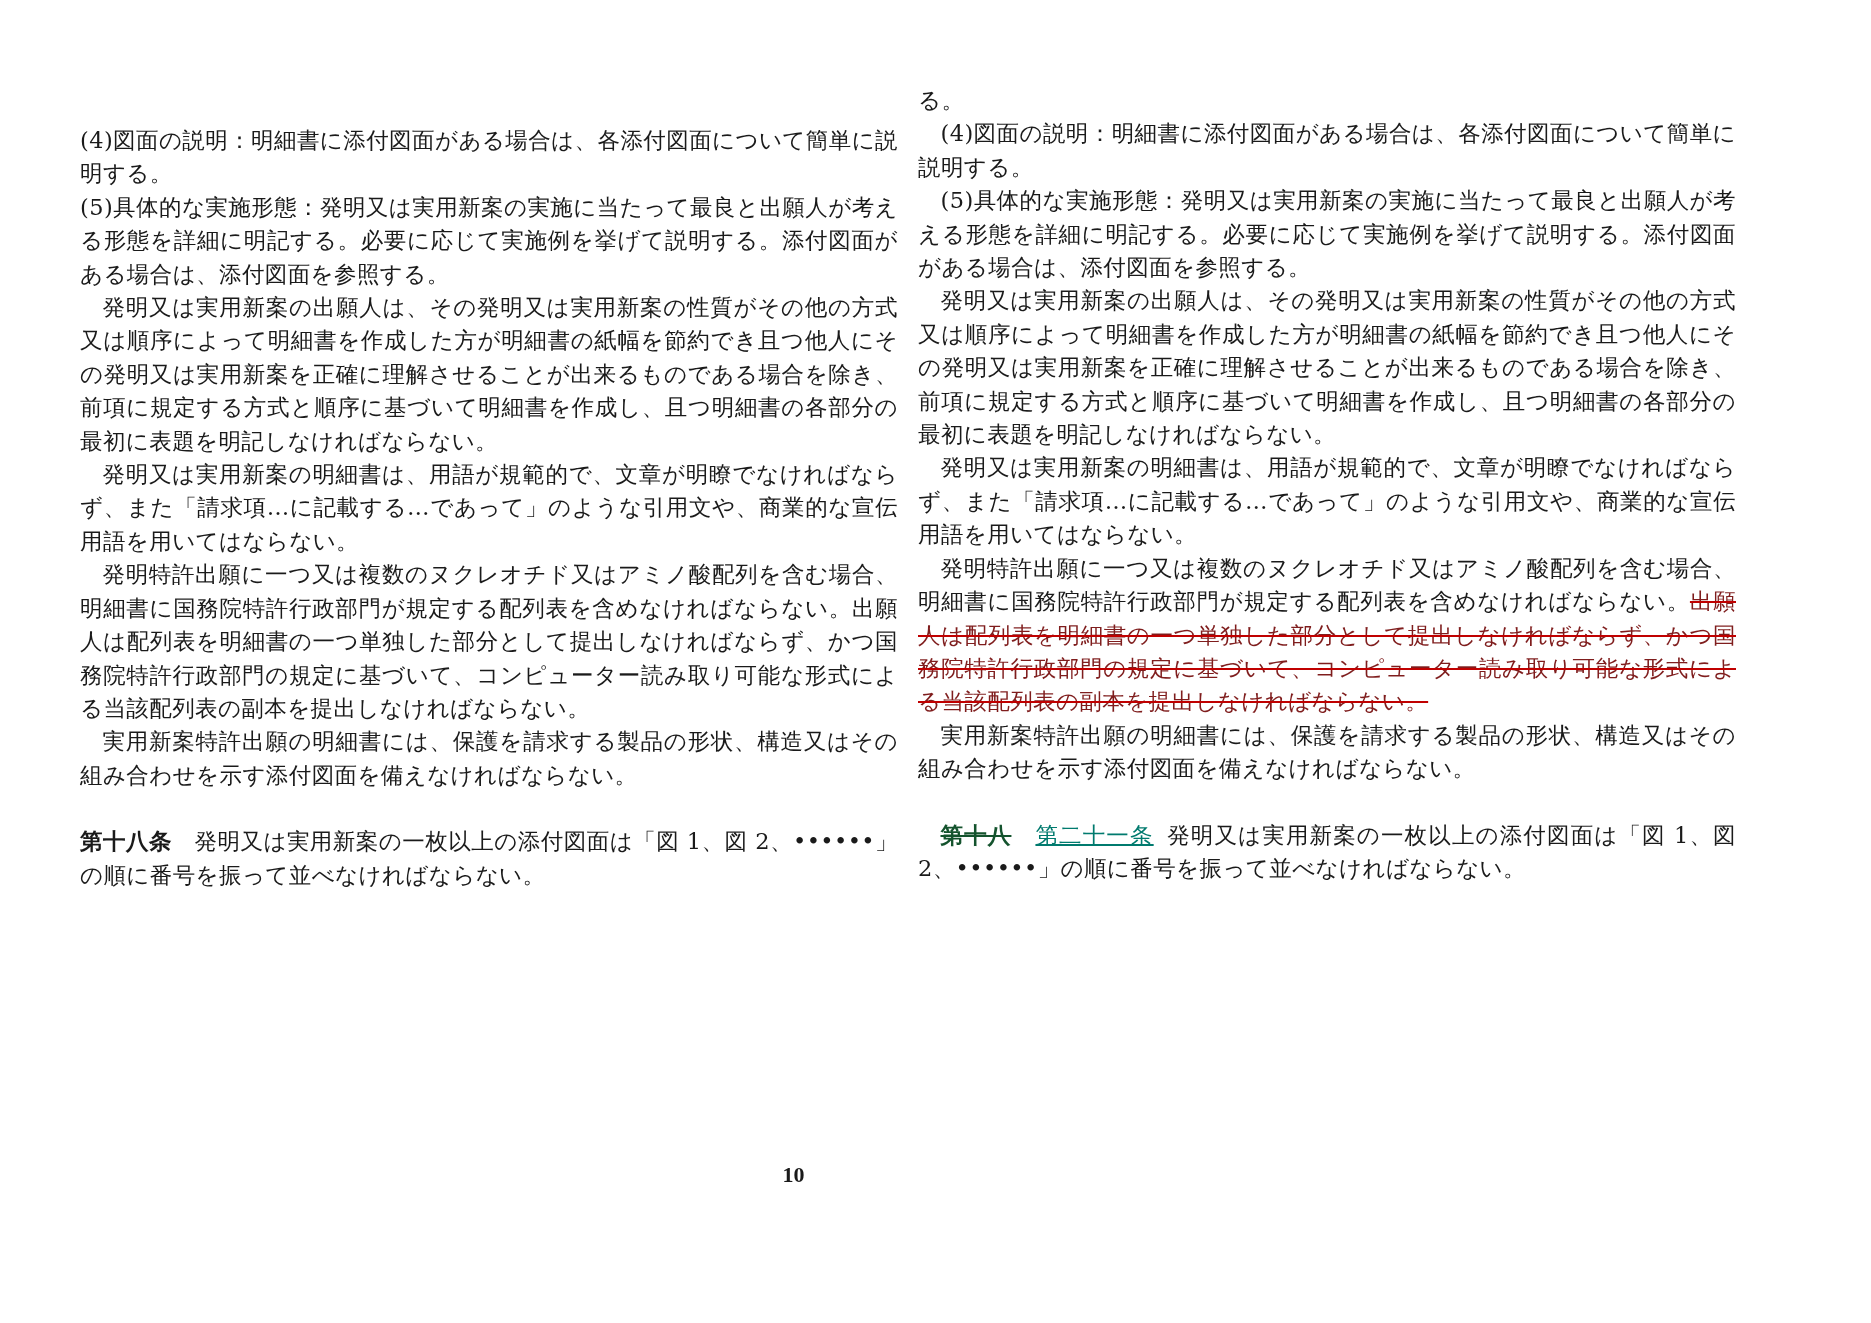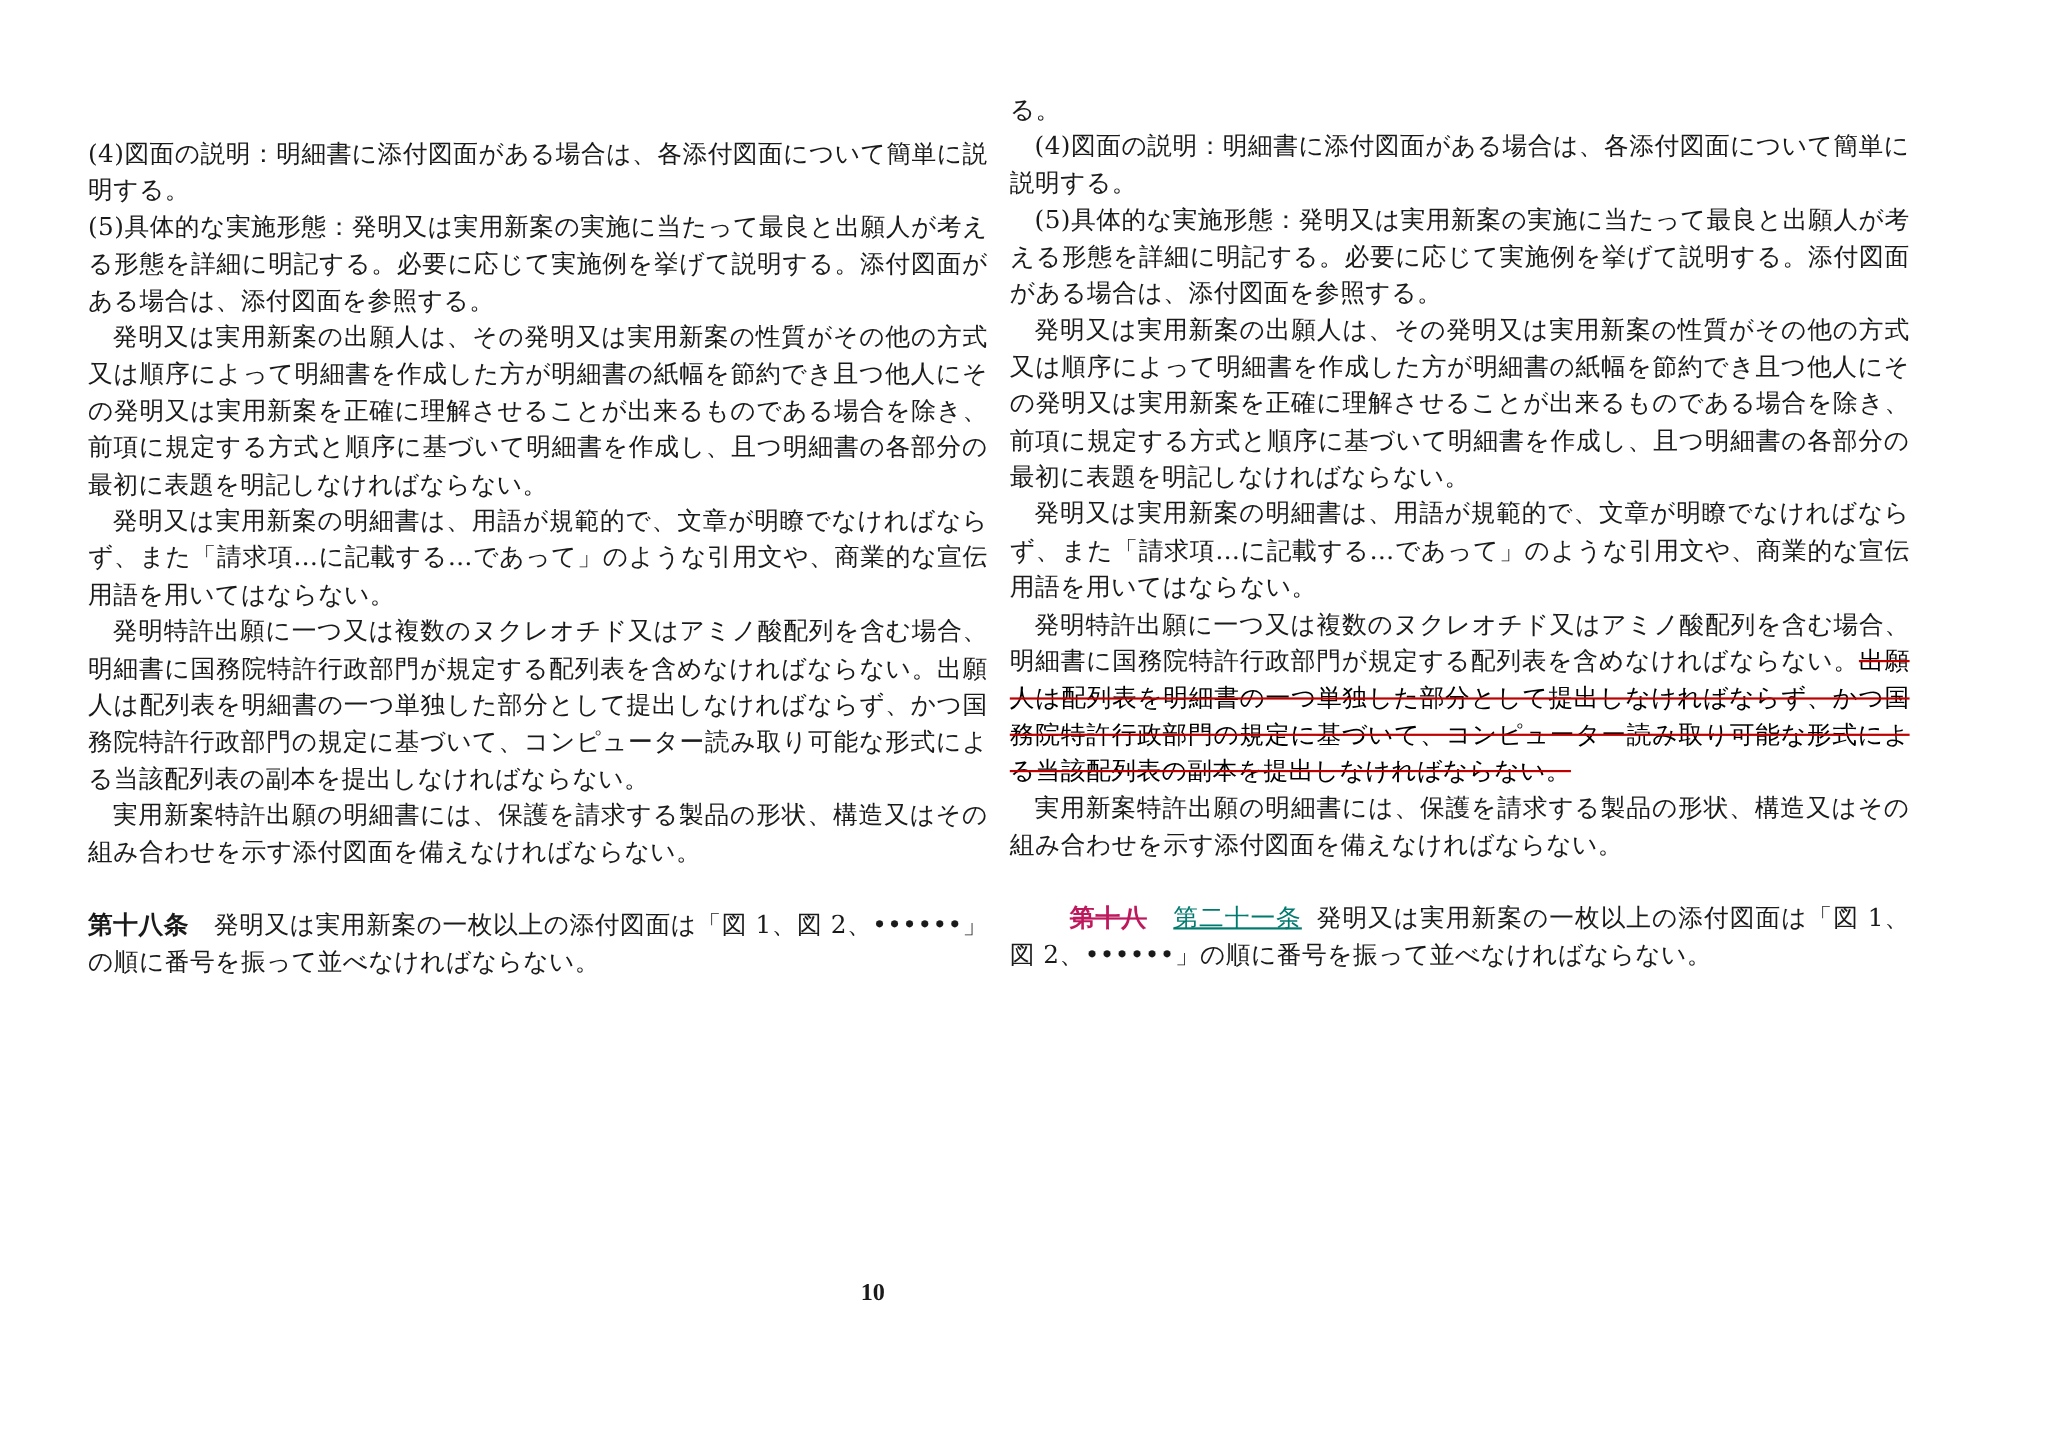--- a/index.html
+++ b/index.html
@@ -29,32 +29,31 @@
   .indent { text-indent: 1em; }
   .article {
     margin-top: 33px;
   }
   .article-no {
     font-weight: bold;
     font-family: "DejaVu Sans", "Liberation Sans", sans-serif;
     margin-right: 1em;
   }
   .deleted {
-    color: #000000;
+    color: #7f1d1d;
     text-decoration: line-through;
     text-decoration-color: #c00000;
     text-decoration-thickness: 2px;
   }
   .deleted-no {
-    color: #be185d;
+    color: #14532d;
     font-weight: bold;
     font-family: "DejaVu Sans", "Liberation Sans", sans-serif;
     text-decoration: line-through;
     text-decoration-thickness: 2px;
-    margin-left: 32px;
   }
   .inserted-no {
     color: #007a6e;
     font-family: "DejaVu Sans", "Liberation Sans", sans-serif;
     text-decoration: underline;
     text-decoration-thickness: 2px;
     margin-right: 0.6em;
     margin-left: 24px;
   }
   .page-number {

